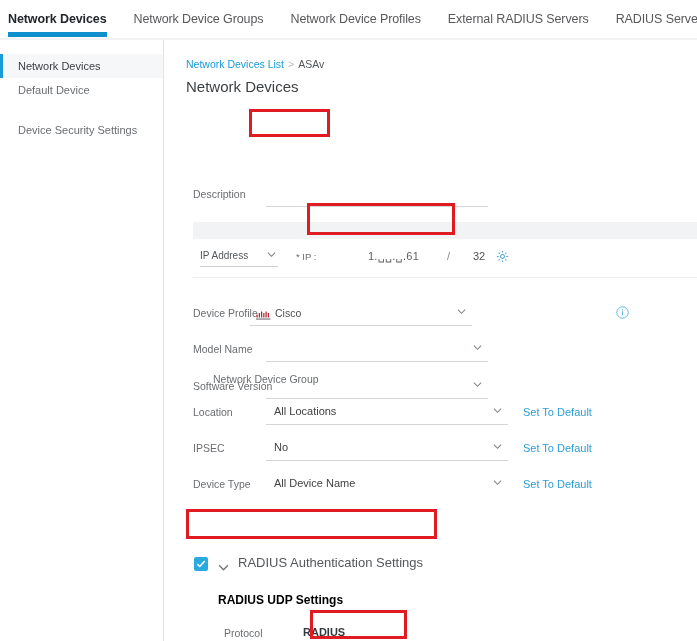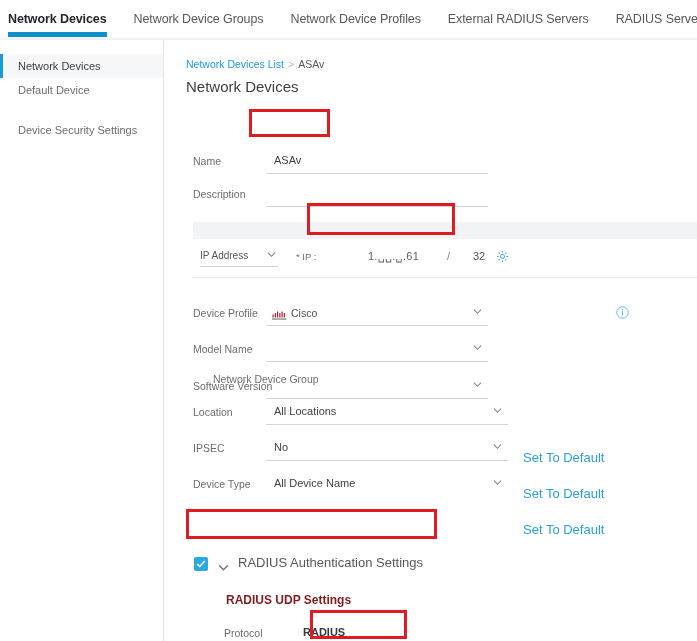--- a/index.html
+++ b/index.html
@@ -253,24 +253,23 @@
   .group-title {
     position: absolute;
     left: 29px;
     font-size: 10.5px;
     color: #6a6d70;
     white-space: nowrap;
   }
 
   .setdefault {
     position: absolute;
-    font-size: 13px;
+    font-size: 11px;
     color: #2b9fd8;
     white-space: nowrap;
-    margin-top: 44px;
   }
 
   
   .radius-head {
     position: absolute;
     left: 22px; top: 510px;
     width: 256px;
     height: 28px;
   }
   .rcheck {
@@ -290,23 +289,23 @@
   .radius-title {
     position: absolute;
     left: 52px; top: 5px;
     font-size: 13px;
     color: #55585b;
     white-space: nowrap;
   }
 
   .udp-title {
     position: absolute;
-    left: 62px; top: 553px;
+    left: 54px; top: 553px;
     font-size: 12px;
-    color: #7f1d1d;
+    color: #000000;
     font-weight: bold;
     white-space: nowrap;
   }
   .proto-lbl {
     position: absolute;
     left: 60px; top: 587px;
     font-size: 10.5px;
     color: #6a6d70;
   }
   .proto-val {
@@ -355,26 +354,20 @@
 </div>
 
 <div class="main">
 
   <div class="breadcrumb">
     <span class="bc-link">Network Devices List</span><span class="bc-sep">&gt;</span><span class="bc-current">ASAv</span>
   </div>
 
   <div class="page-title">Network Devices</div>
 
-  <div class="row" style="top:110px;">
-    <div class="lbl">Name</div>
-    <div class="field widest" style="left:102px;">
-      <div class="val">ASAv</div>
-    </div>
-  </div>
 
   <div class="row" style="top:143px;">
     <div class="lbl">Description</div>
     <div class="field widest" style="left:102px;">
       <div class="val"></div>
     </div>
   </div>
 
   <div class="graystrip"></div>
   <div class="iprow">
@@ -395,21 +388,21 @@
         <g fill="none" stroke="#3f9fd0" stroke-width="1.6">
           <circle cx="10" cy="10" r="3"></circle>
           <path d="M10 1.5 L10 4 M10 16 L10 18.5 M1.5 10 L4 10 M16 10 L18.5 10 M4 4 L5.7 5.7 M14.3 14.3 L16 16 M16 4 L14.3 5.7 M5.7 14.3 L4 16"></path>
         </g>
       </svg>
     </div>
   </div>
 
   <div class="row" style="top:262px;">
     <div class="lbl">Device Profile</div>
-    <div class="field" style="left:102px;width:222px;">
+    <div class="field" style="left:86px;width:222px;">
       <div class="cisco-logo">
         <svg width="15" height="11" viewBox="0 0 30 22">
           <g fill="#b32025">
             <rect x="1" y="9" width="2.4" height="6"></rect>
             <rect x="5.5" y="6" width="2.4" height="9"></rect>
             <rect x="10" y="3" width="2.4" height="12"></rect>
             <rect x="14.5" y="6" width="2.4" height="9"></rect>
             <rect x="19" y="3" width="2.4" height="12"></rect>
             <rect x="23.5" y="6" width="2.4" height="9"></rect>
           </g>

